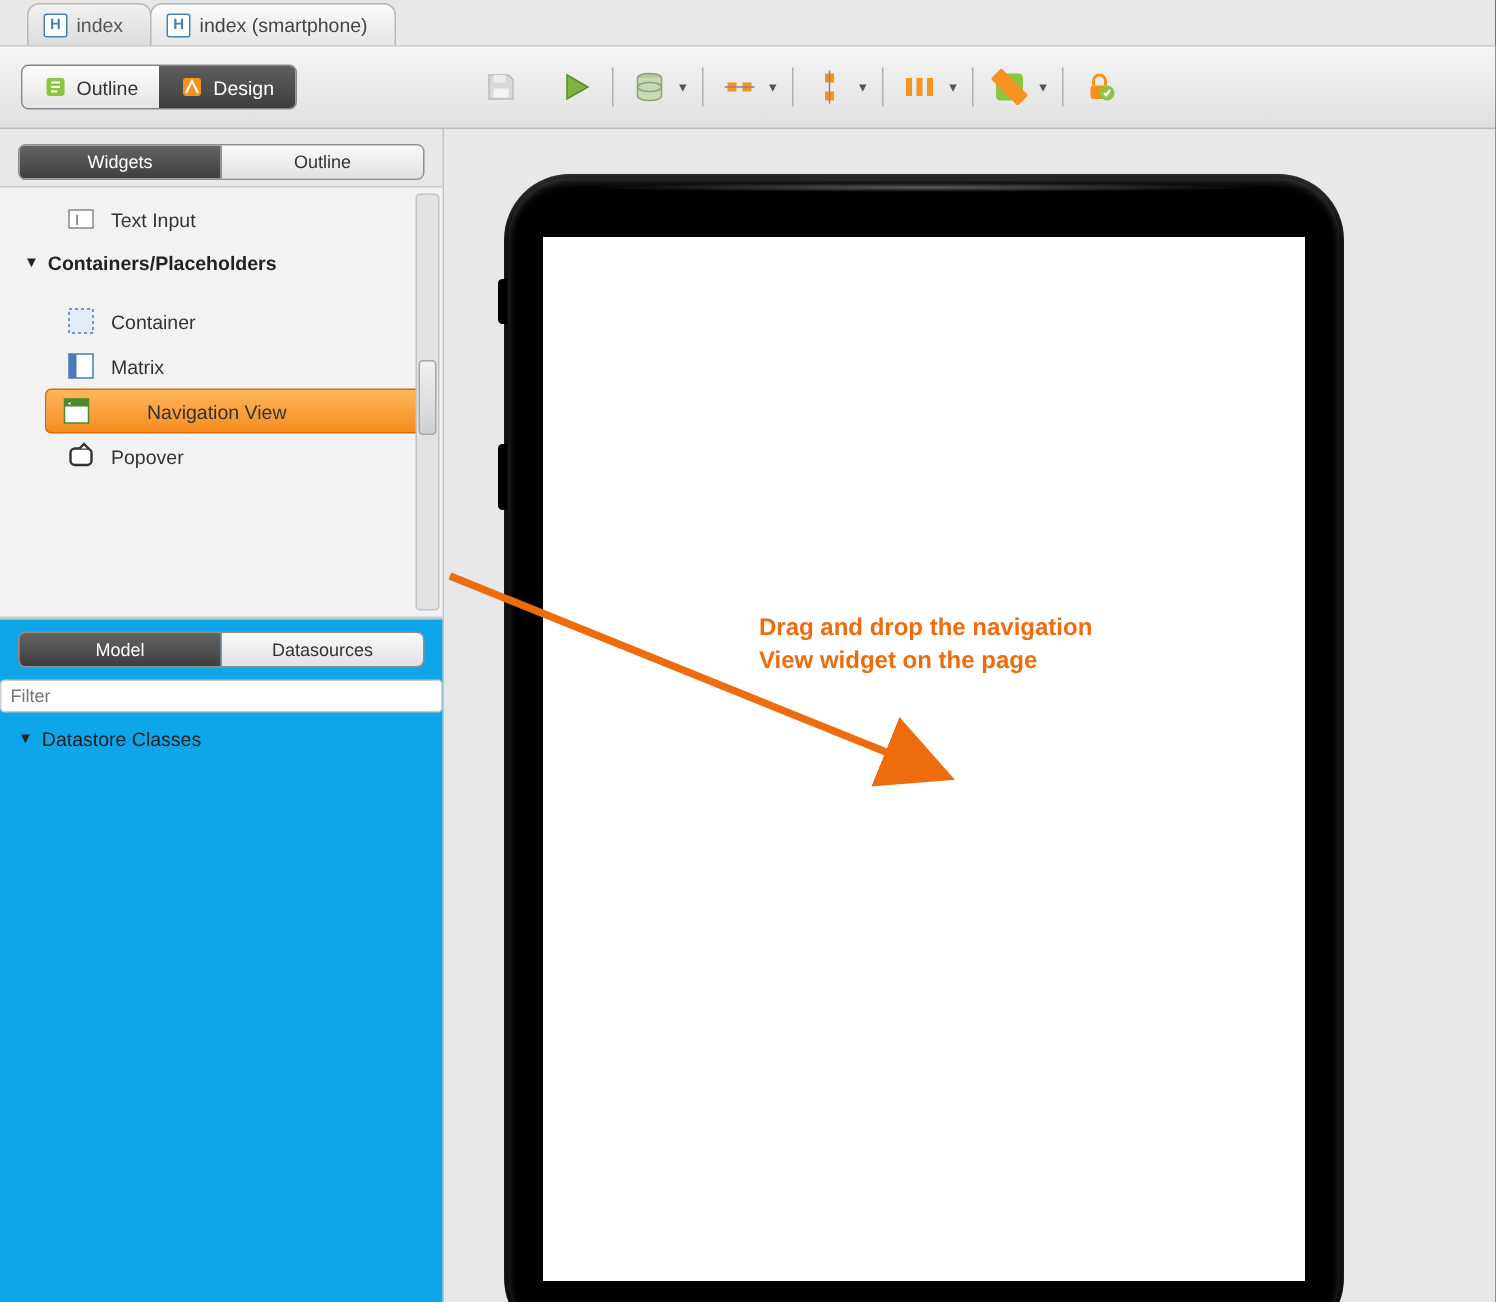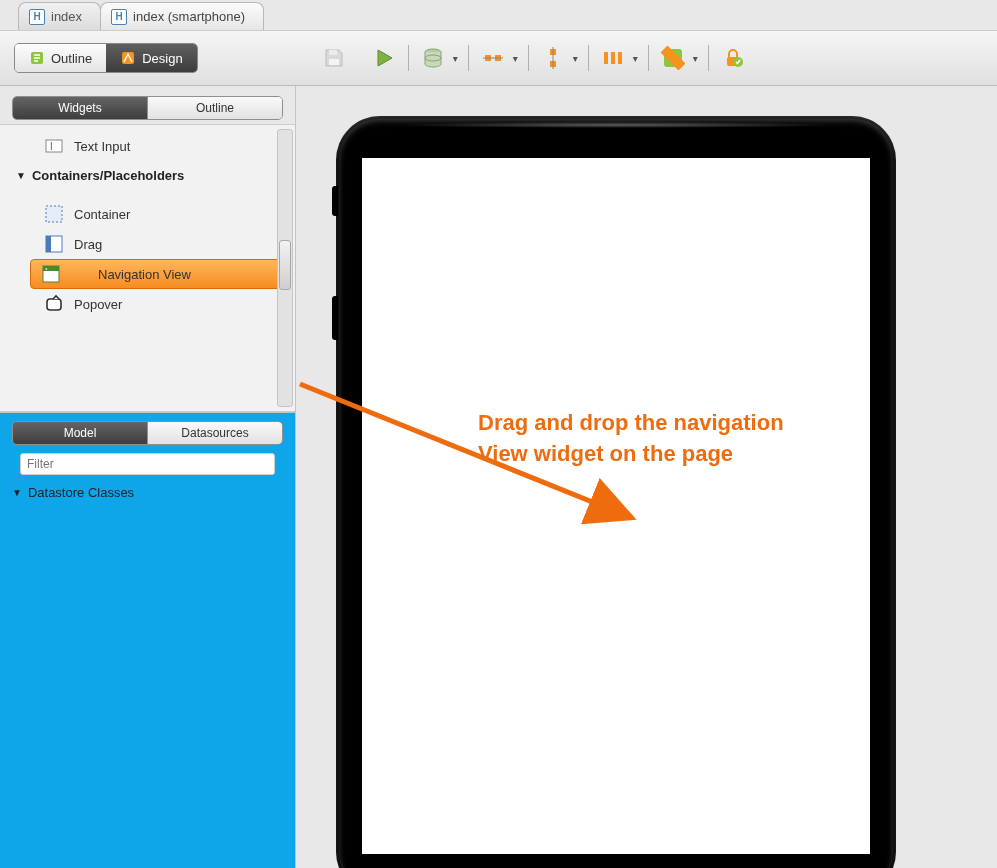--- a/index.html
+++ b/index.html
@@ -82,21 +82,21 @@
     background:#e2e2e2; border:1px solid #c4c4c4; border-radius:3px;
   }
   .scroll-thumb {
     position:absolute; left:1px; right:1px; top:110px; height:50px;
     background:linear-gradient(#f2f2f2,#cfcfcf); border:1px solid #a8a8a8; border-radius:3px;
   }
 
   
   .model-panel { flex:1; display:flex; flex-direction:column; background:#0ea5e9; }
   .filter-input {
-    margin:4px 20px; height:22px; border:1px solid #ccc; border-radius:3px;
+    margin:4px 0; height:22px; border:1px solid #ccc; border-radius:3px;
     background:#fff; padding:0 6px; font-size:12px; color:#999;
   }
   .tree-header { display:flex; align-items:center; gap:6px; padding:6px 12px; font-size:13px; color:#222; }
 
   
   .device {
     width:560px; height:780px; background:#000; border-radius:44px;
     padding:42px 26px; position:relative;
     box-shadow: inset 0 4px 8px rgba(255,255,255,0.2);
   }
@@ -107,21 +107,21 @@
   .device-screen { width:100%; height:100%; background:#fff; position:relative; }
   .notch-left { position:absolute; left:-4px; top:70px; width:6px; height:30px; background:#000; border-radius:3px 0 0 3px; }
   .notch-left2 { position:absolute; left:-4px; top:180px; width:6px; height:44px; background:#000; border-radius:3px 0 0 3px; }
   .top-highlight { position:absolute; top:6px; left:60px; right:60px; height:6px; background:radial-gradient(ellipse at center, rgba(255,255,255,0.35), transparent 70%); border-radius:50%; }
 
   
   .annotation {
     position:absolute; left:300px; top:250px; width:500px; height:300px; pointer-events:none;
   }
   .annotation-text {
-    position:absolute; left:178px; top:158px; font-size:22px; font-weight:600; color:#ef6c0e; line-height:1.4;
+    position:absolute; left:206px; top:158px; font-size:16px; font-weight:600; color:#ef6c0e; line-height:1.4;
   }
   .annotation svg { position:absolute; left:0; top:0; overflow:visible; }
 </style>
 </head>
 <body>
 
 <div class="file-tabs">
   <div class="file-tab inactive">
     <span class="file-tab-icon">H</span>
     <span>index</span>
@@ -260,21 +260,21 @@
             <span>Container</span>
           </div>
 
           <div class="widget-item indented">
             <span class="widget-icon">
               <svg width="20" height="20" viewBox="0 0 20 20">
                   <rect x="2" y="2" width="16" height="16" fill="#fff" stroke="#4a7abc"></rect>
                   <rect x="2" y="2" width="5" height="16" fill="#4a7abc"></rect>
                 </svg>
             </span>
-            <span>Drag</span>
+            <span>Matrix</span>
           </div>
 
 
           <div class="widget-item selected">
             <span class="widget-icon">
               <svg width="20" height="20" viewBox="0 0 20 20">
                   <rect x="2" y="2" width="16" height="16" fill="#fff" stroke="#4a8a2e"></rect>
                   <rect x="2" y="2" width="16" height="5" fill="#4a8a2e"></rect>
                   <path d="M6 4l-2 1 2 1" fill="#fff"></path>
                 </svg>

